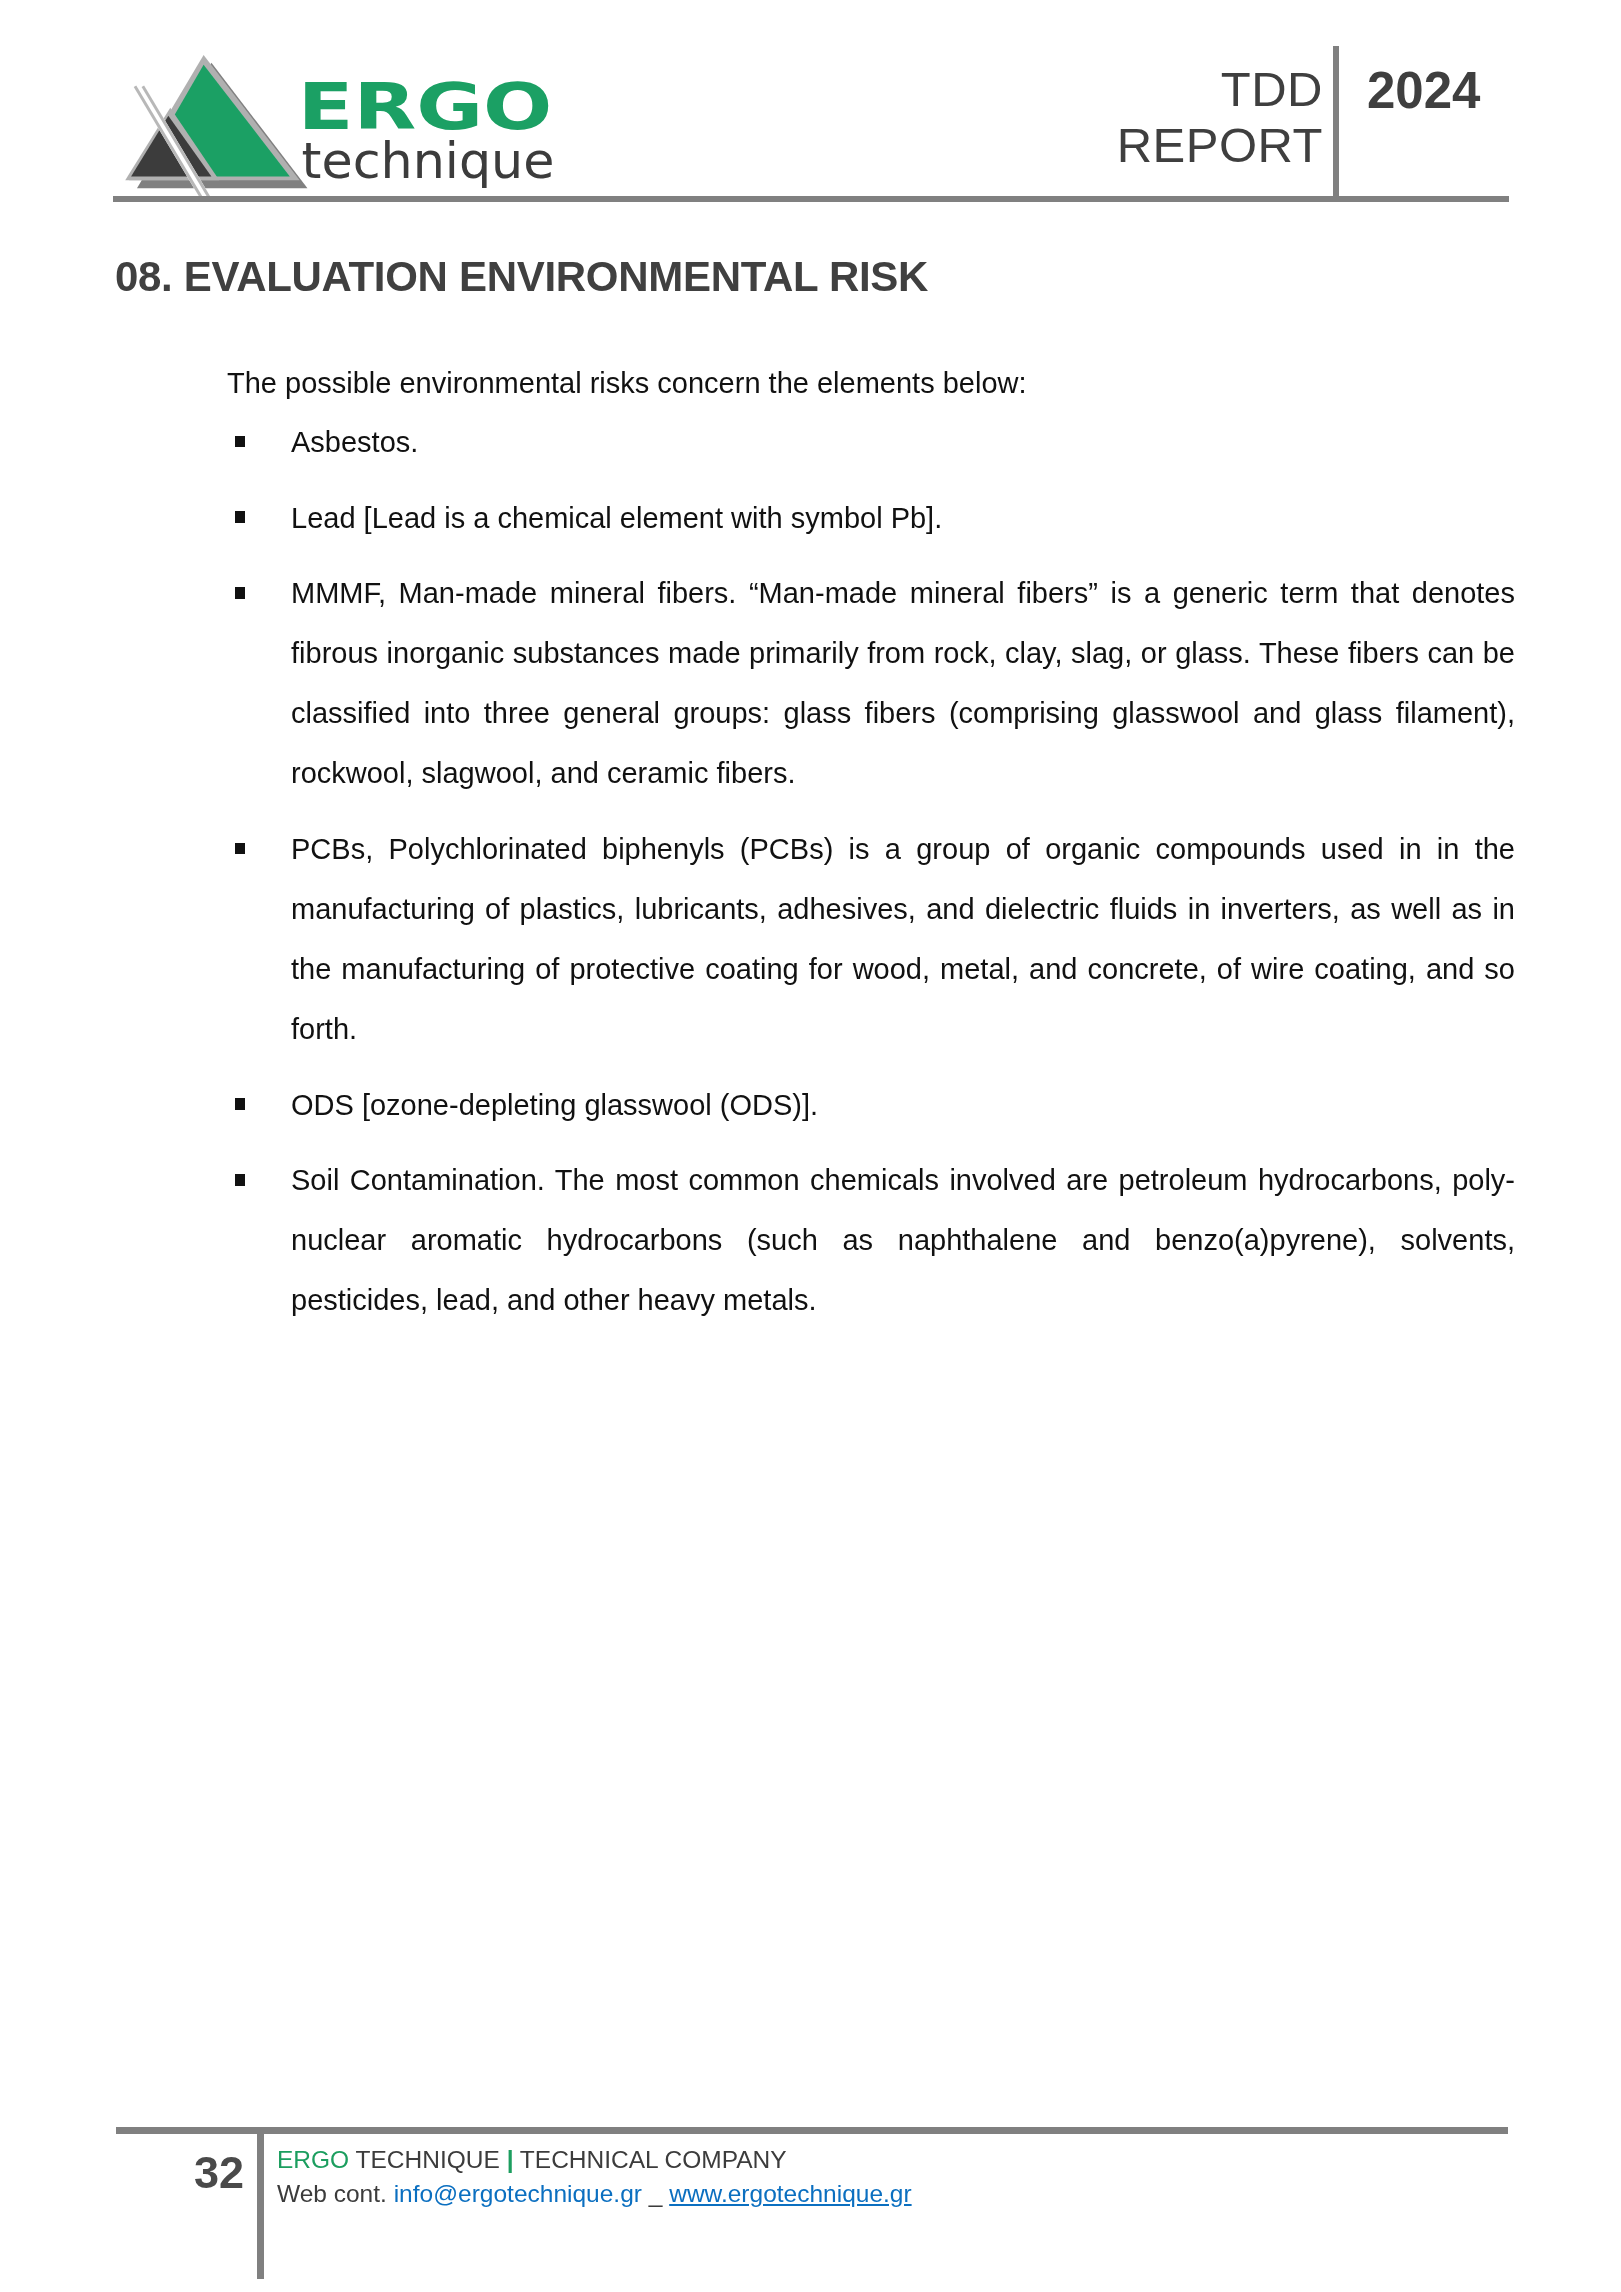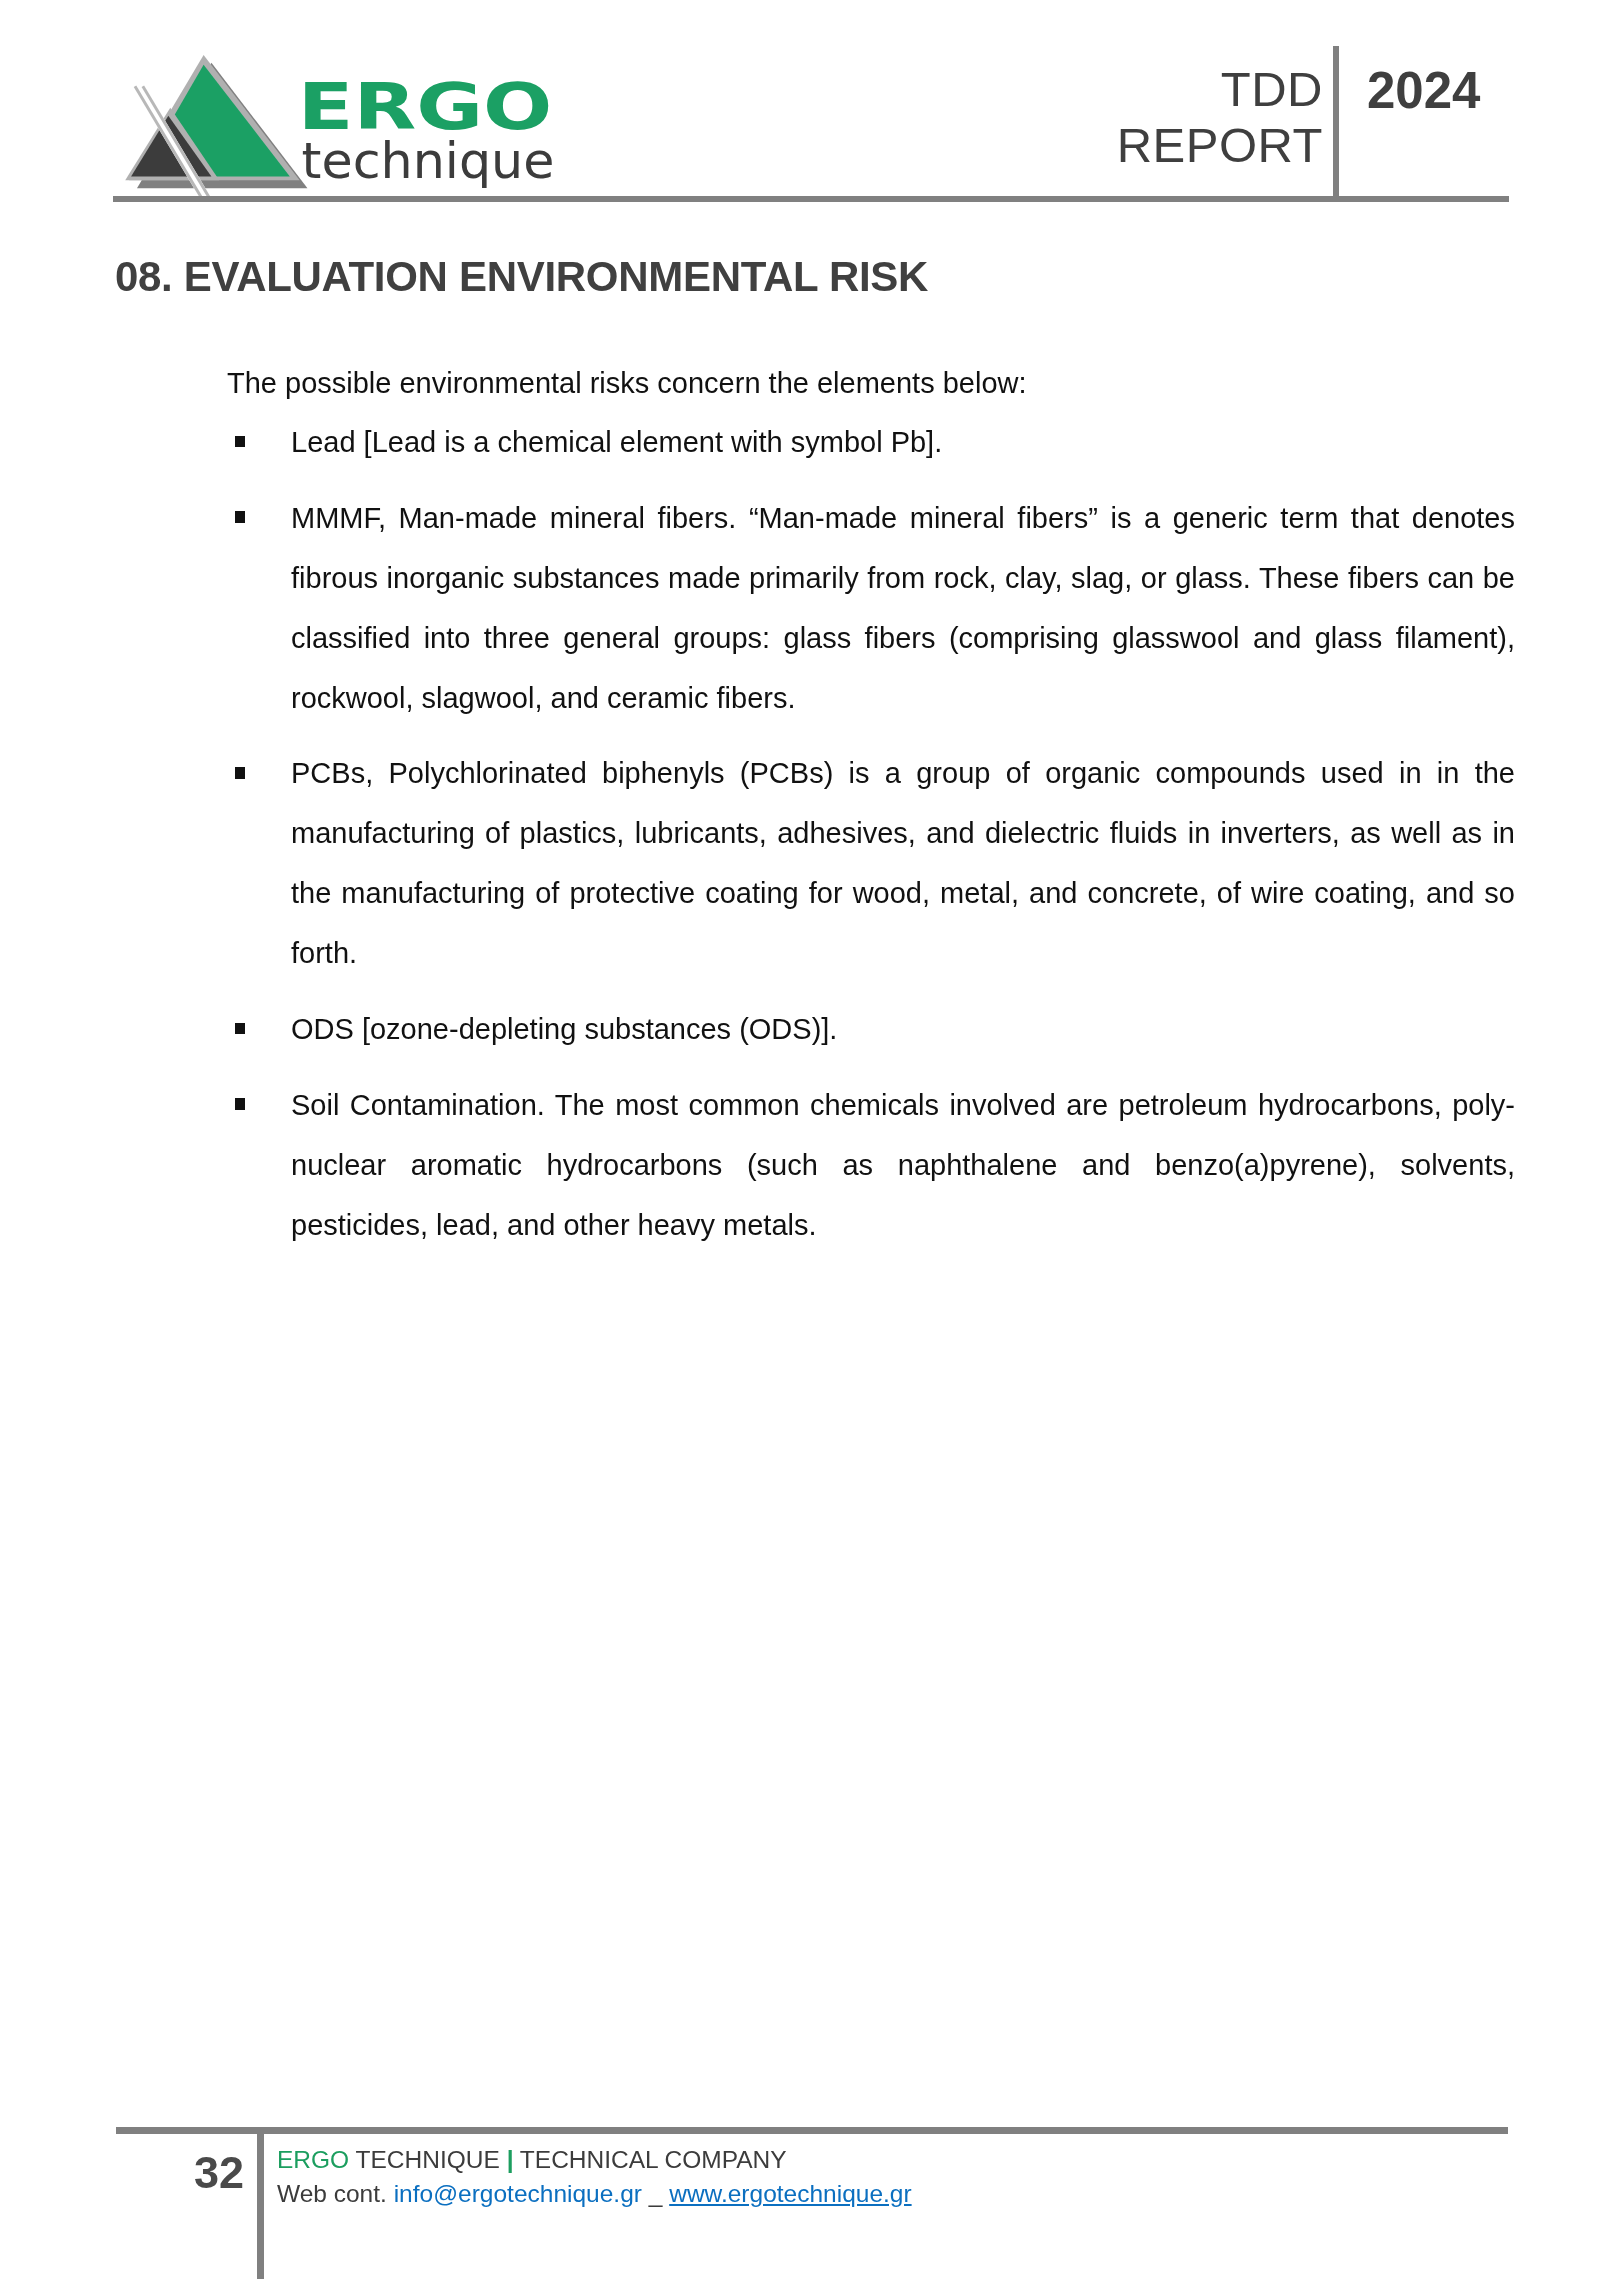--- a/index.html
+++ b/index.html
@@ -53,24 +53,25 @@
 
 <div class="abs report-title">TDD REPORT</div>
 <div class="abs header-vline"></div>
 <div class="abs report-year">2024</div>
 <div class="abs header-rule"></div>
 
 <h1 class="abs section-heading" style="margin:0">08. EVALUATION ENVIRONMENTAL RISK</h1>
 <p class="abs intro" style="margin:14px">The possible environmental risks concern the elements below:</p>
 
 <ul class="abs list">
+  <li><span class="bullet"></span><span>Asbestos.</span></li>
   <li><span class="bullet"></span><span>Lead [Lead is a chemical element with symbol Pb].</span></li>
   <li><span class="bullet"></span><span>MMMF, Man-made mineral fibers. “Man-made mineral fibers” is a generic term that denotes fibrous inorganic substances made primarily from rock, clay, slag, or glass. These fibers can be classified into three general groups: glass fibers (comprising glasswool and glass filament), rockwool, slagwool, and ceramic fibers.</span></li>
   <li><span class="bullet"></span><span>PCBs, Polychlorinated biphenyls (PCBs) is a group of organic compounds used in in the manufacturing of plastics, lubricants, adhesives, and dielectric fluids in inverters, as well as in the manufacturing of protective coating for wood, metal, and concrete, of wire coating, and so forth.</span></li>
-  <li><span class="bullet"></span><span>ODS [ozone-depleting substances (ODS)].</span></li>
+  <li><span class="bullet"></span><span>ODS [ozone-depleting glasswool (ODS)].</span></li>
   <li><span class="bullet"></span><span>Soil Contamination. The most common chemicals involved are petroleum hydrocarbons, poly-nuclear aromatic hydrocarbons (such as naphthalene and benzo(a)pyrene), solvents, pesticides, lead, and other heavy metals.</span></li>
 </ul>
 
 <div class="abs footer-rule"></div>
 <div class="abs footer-vline"></div>
 <div class="abs page-number">32</div>
 <div class="abs footer-lines">
   <div><span class="green">ERGO</span><span style="white-space:pre"> TECHNIQUE </span><span class="bar">|</span><span style="white-space:pre"> TECHNICAL COMPANY</span></div>
   <div><span style="white-space:pre">Web cont. </span><a class="blue" style="text-decoration:none">info@ergotechnique.gr</a><span style="white-space:pre"> _ </span><a class="blue underline">www.ergotechnique.gr</a></div>
 </div>

